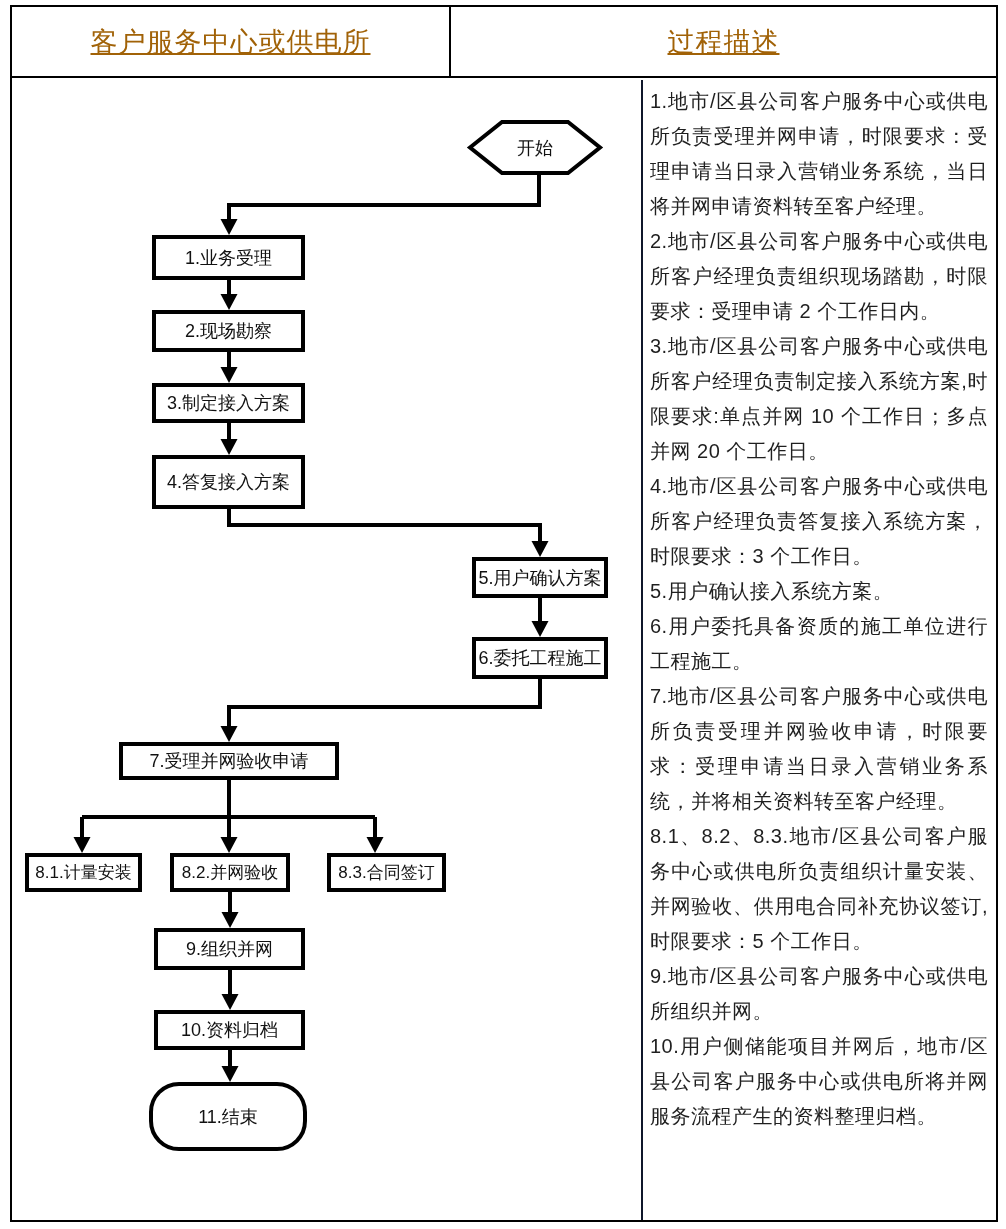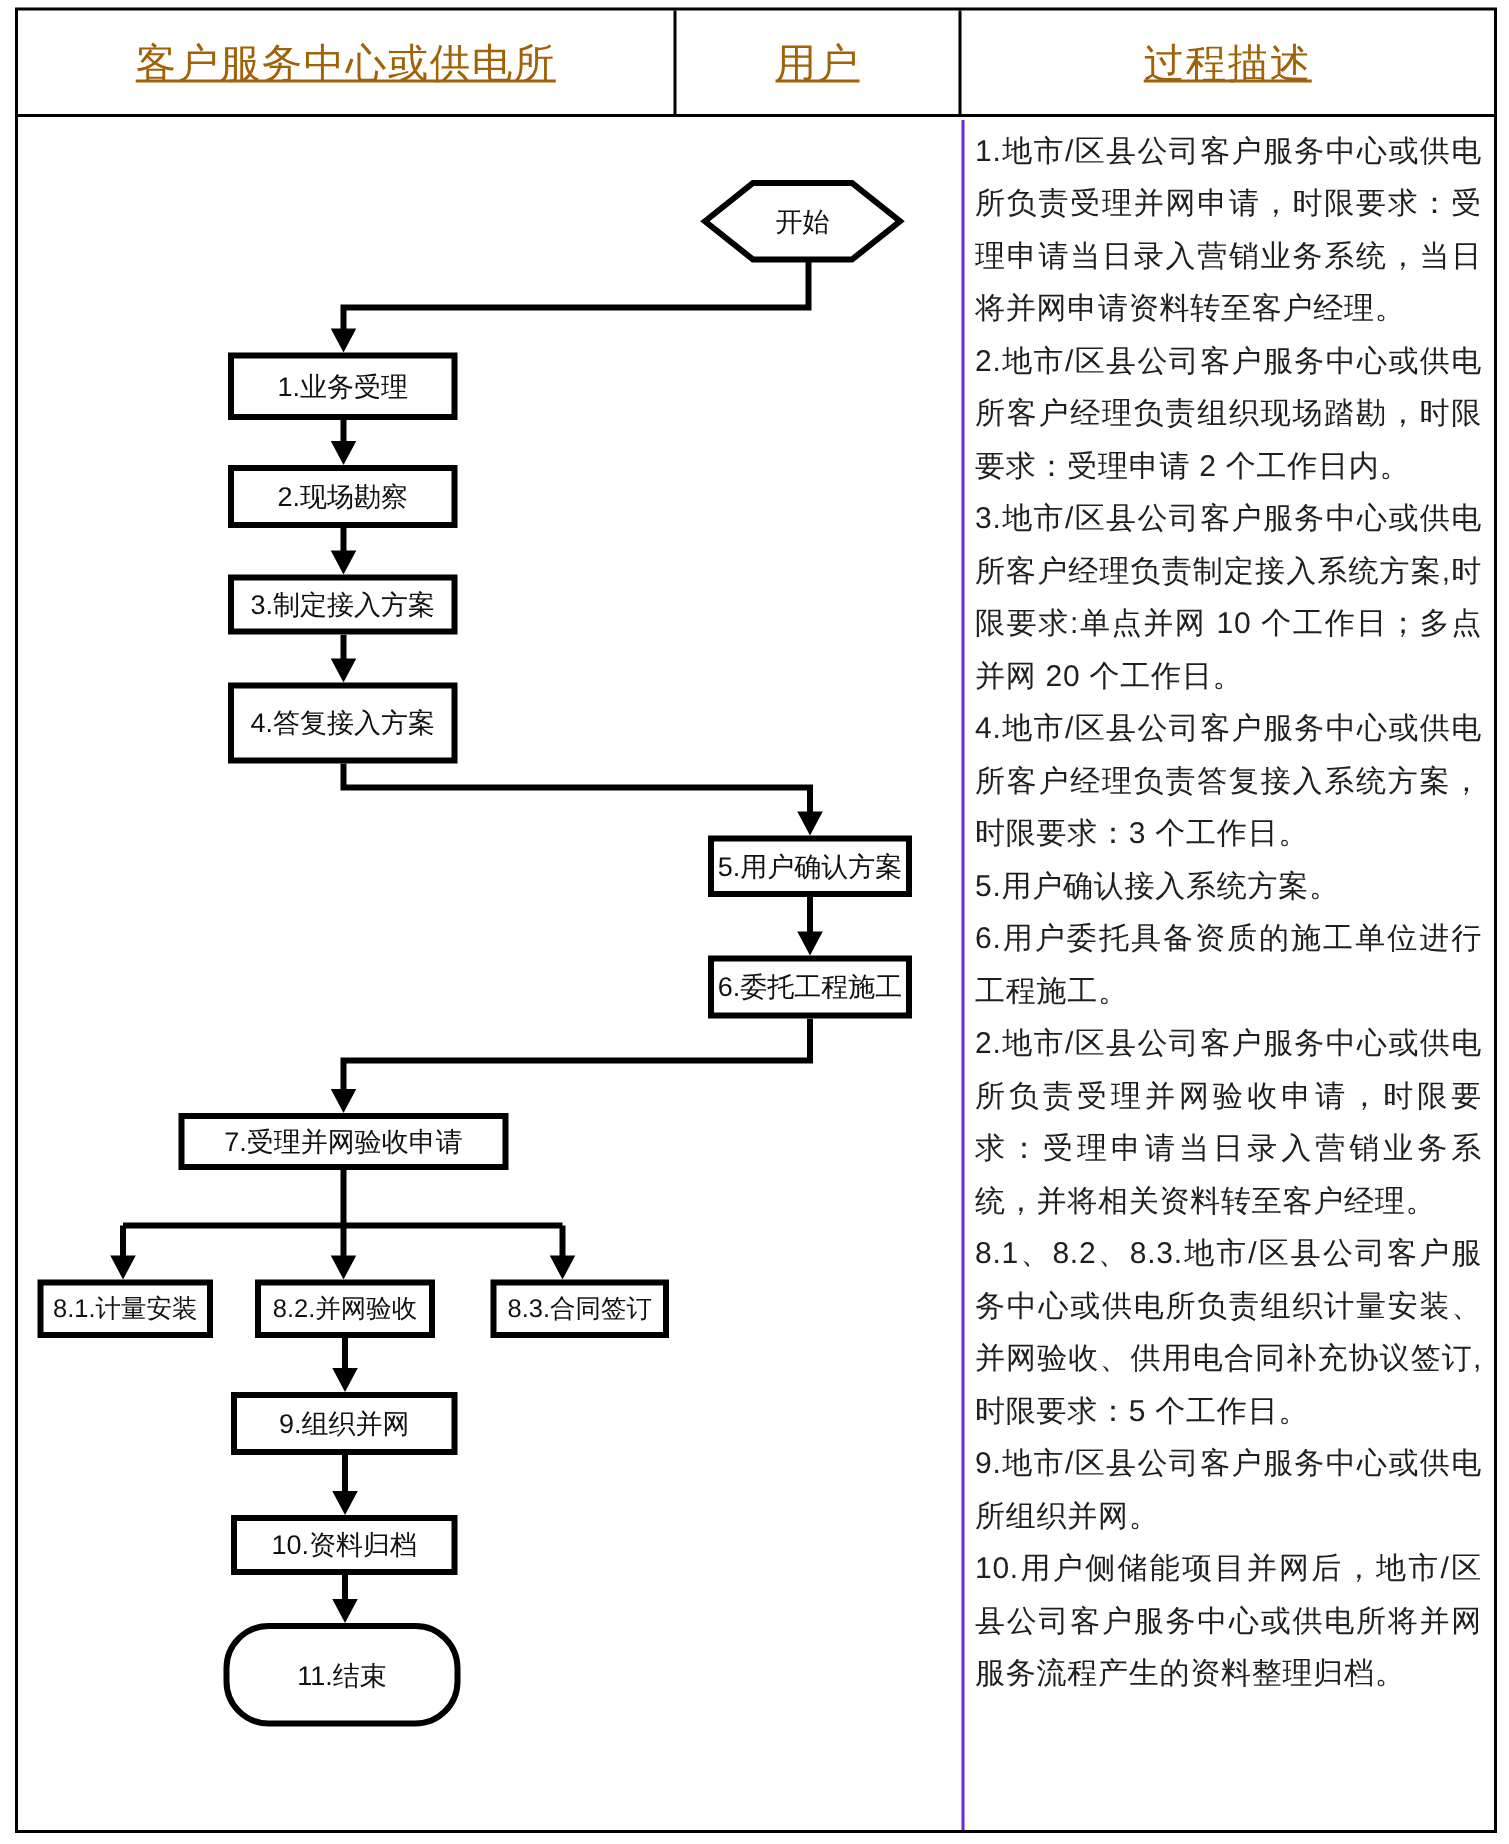--- a/index.html
+++ b/index.html
@@ -37,21 +37,21 @@
     width: 100%; height: 1140px;
     display: flex;
   }
   .flow-cell {
     position: relative;
     width: 629px; height: 100%;
   }
   .desc-cell {
     position: relative;
     flex: 1; height: 100%;
-    border-left: 2px solid #6d28d9;
+    border-left: 2px solid #0f172a;
     padding: 4px 8px 0 7px;
     font-size: 20px;
     line-height: 35px;
     letter-spacing: 0.5px;
     text-align: justify;
     color: #1f1f1f;
     overflow: hidden;
   }
   .desc-cell p { margin: 0; }
   
@@ -83,21 +83,20 @@
   .nd-10    { left: 142px; top: 930px; width: 151px; height: 40px; }
   .nd-end   { left: 137px; top: 1002px; width: 158px; height: 69px; }
 </style>
 </head>
 <body>
 
 <div class="table">
 
   <div class="header-row">
     <div class="hcell c1">客户服务中心或供电所</div>
-    <div class="hcell c2">用户</div>
     <div class="hcell c3">过程描述</div>
   </div>
 
   <div class="body-row">
 
     <div class="flow-cell">
       <svg class="flow-svg" width="629" height="1140" viewBox="0 0 629 1140">
         <g stroke="#000" stroke-width="4" fill="none">
           <path d="M527 93 V125 H217 V141"></path>
           <path d="M217 200 V218"></path>
@@ -148,20 +147,20 @@
       <div class="node pill nd-end">11.结束</div>
     </div>
 
     <div class="desc-cell">
       <p>1.地市/区县公司客户服务中心或供电所负责受理并网申请，时限要求：受理申请当日录入营销业务系统，当日将并网申请资料转至客户经理。</p>
       <p>2.地市/区县公司客户服务中心或供电所客户经理负责组织现场踏勘，时限要求：受理申请 2 个工作日内。</p>
       <p>3.地市/区县公司客户服务中心或供电所客户经理负责制定接入系统方案,时限要求:单点并网 10 个工作日；多点并网 20 个工作日。</p>
       <p>4.地市/区县公司客户服务中心或供电所客户经理负责答复接入系统方案，时限要求：3 个工作日。</p>
       <p>5.用户确认接入系统方案。</p>
       <p>6.用户委托具备资质的施工单位进行工程施工。</p>
-      <p>2.地市/区县公司客户服务中心或供电所负责受理并网验收申请，时限要求：受理申请当日录入营销业务系统，并将相关资料转至客户经理。</p>
+      <p>7.地市/区县公司客户服务中心或供电所负责受理并网验收申请，时限要求：受理申请当日录入营销业务系统，并将相关资料转至客户经理。</p>
       <p>8.1、8.2、8.3.地市/区县公司客户服务中心或供电所负责组织计量安装、并网验收、供用电合同补充协议签订,时限要求：5 个工作日。</p>
       <p>9.地市/区县公司客户服务中心或供电所组织并网。</p>
       <p>10.用户侧储能项目并网后，地市/区县公司客户服务中心或供电所将并网服务流程产生的资料整理归档。</p>
     </div>
 
   </div>
 </div>
 
 </body></html>

